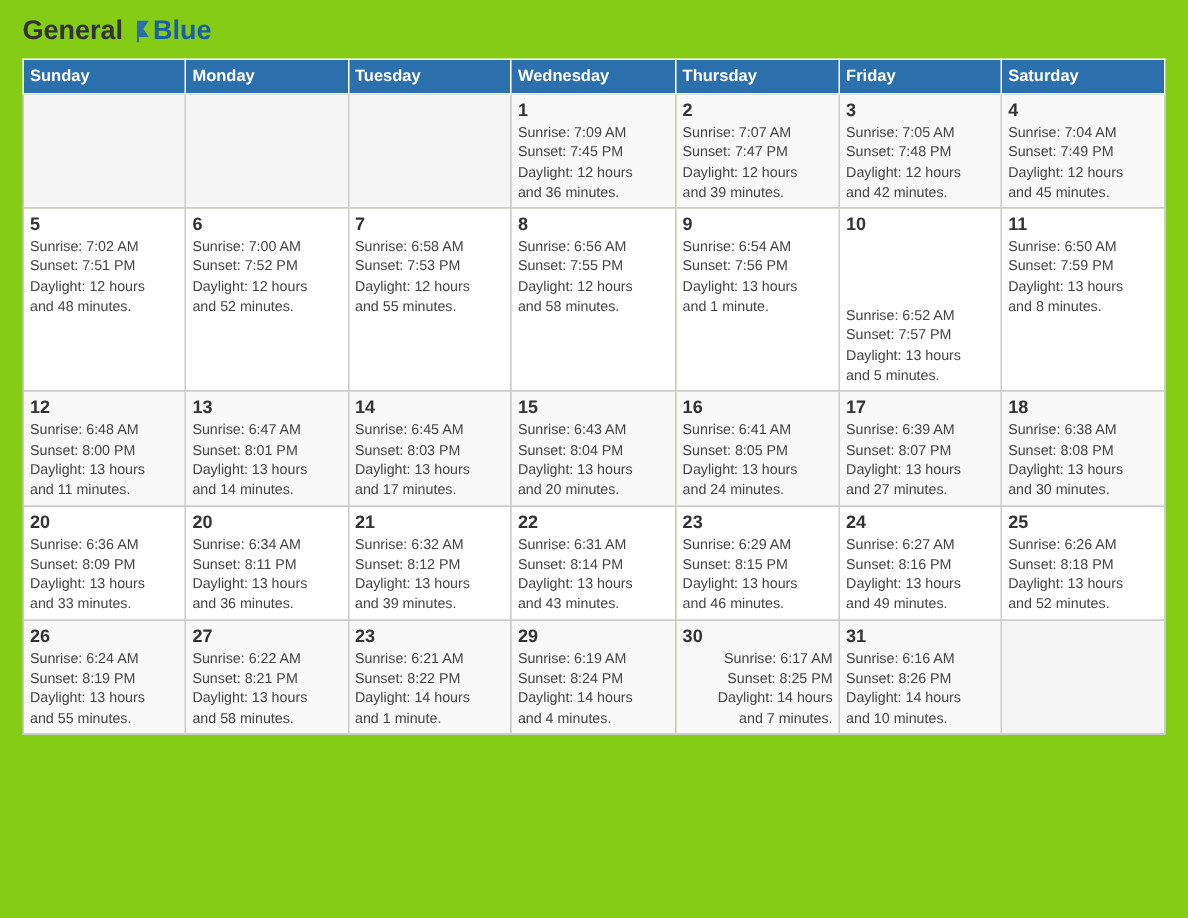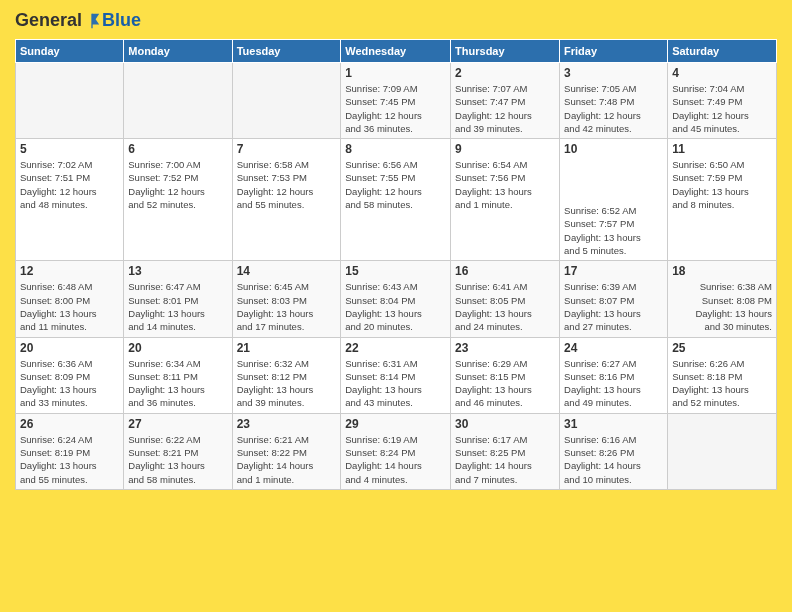--- a/index.html
+++ b/index.html
@@ -7,21 +7,21 @@
       font-family: Arial, sans-serif;
       background: #fff;
       width: 792px;
       height: 612px;
       overflow: hidden;
     }
     .container {
       width: 792px;
       height: 612px;
       padding: 10px 15px;
-      background: #fde047;
+      background: #84cc16;
     }
     .header {
       display: flex;
       align-items: flex-start;
       justify-content: space-between;
       margin-bottom: 8px;
     }
     .logo {
       display: flex;
       flex-direction: column;
@@ -254,21 +254,21 @@
           </td>
           <td>
             <span class="day-number">17</span>
             <div class="day-info" style="white-space: pre-line;">Sunrise: 6:39 AM
 Sunset: 8:07 PM
 Daylight: 13 hours
 and 27 minutes.</div>
           </td>
           <td>
             <span class="day-number">18</span>
-            <div class="day-info" style="white-space: pre-line; text-align: right;">Sunrise: 6:38 AM
+            <div class="day-info" style="white-space: pre-line;">Sunrise: 6:38 AM
 Sunset: 8:08 PM
 Daylight: 13 hours
 and 30 minutes.</div>
           </td>
         </tr>
         <tr>
           <td>
             <span class="day-number">20</span>
             <div class="day-info" style="white-space: pre-line;">Sunrise: 6:36 AM
 Sunset: 8:09 PM
@@ -342,21 +342,21 @@
           </td>
           <td>
             <span class="day-number">29</span>
             <div class="day-info" style="white-space: pre-line;">Sunrise: 6:19 AM
 Sunset: 8:24 PM
 Daylight: 14 hours
 and 4 minutes.</div>
           </td>
           <td>
             <span class="day-number">30</span>
-            <div class="day-info" style="white-space: pre-line;">Sunrise: 6:17 AM
+            <div class="day-info" style="white-space: pre-line; text-align: right;">Sunrise: 6:17 AM
 Sunset: 8:25 PM
 Daylight: 14 hours
 and 7 minutes.</div>
           </td>
           <td>
             <span class="day-number">31</span>
             <div class="day-info" style="white-space: pre-line;">Sunrise: 6:16 AM
 Sunset: 8:26 PM
 Daylight: 14 hours
 and 10 minutes.</div>

